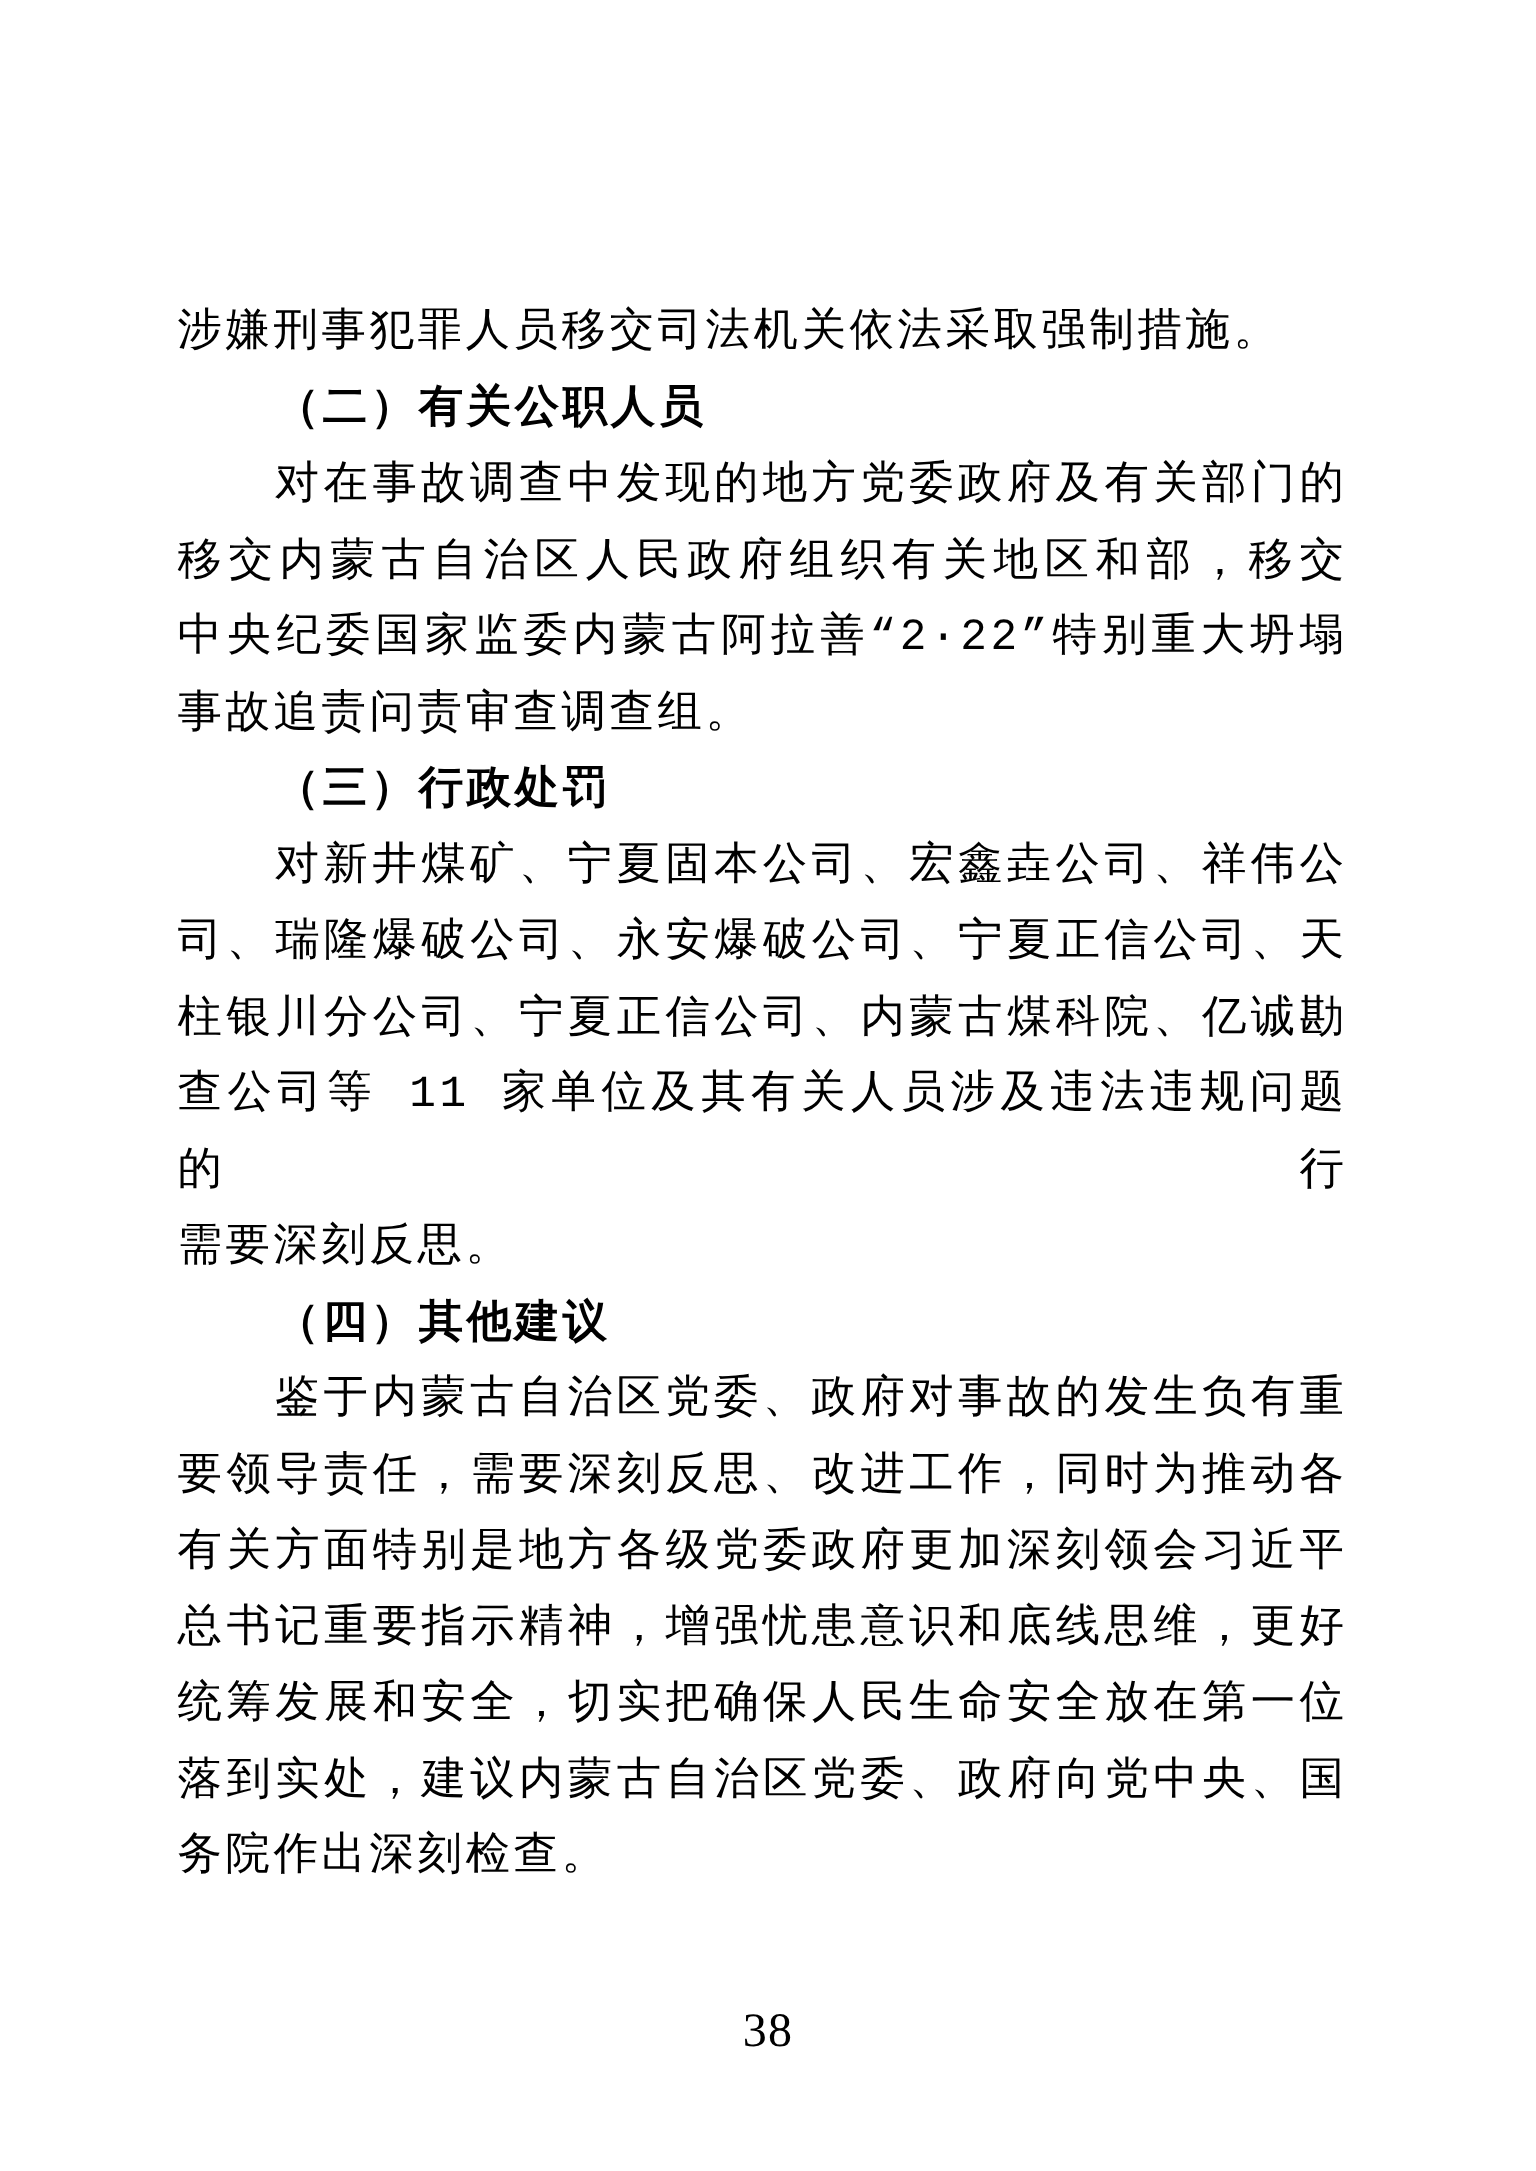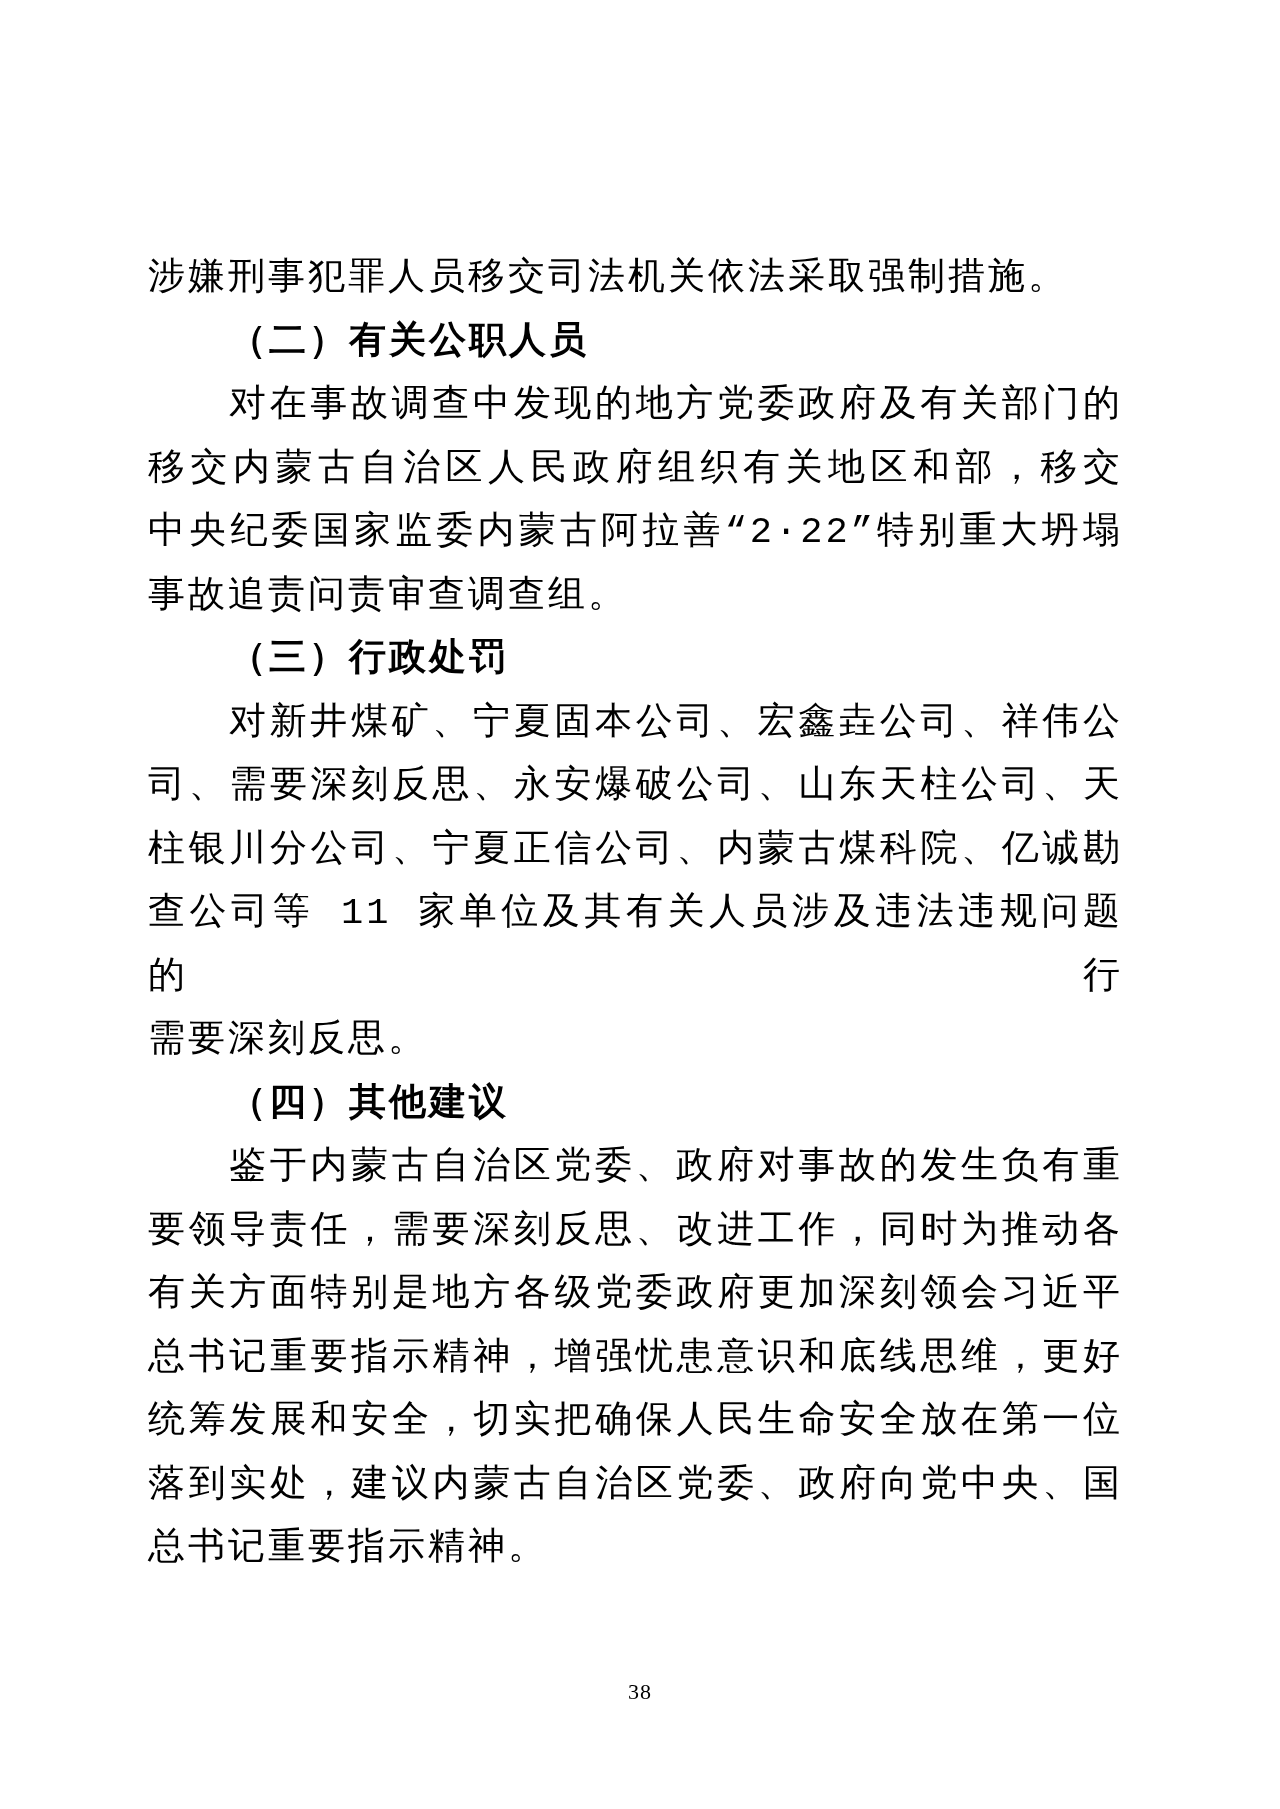--- a/index.html
+++ b/index.html
@@ -39,44 +39,44 @@
   }
   .line.indent {
     padding-left: 81px; 
   }
   .page-number {
     position: absolute;
     top: 1672px;
     left: 0;
     width: 100%;
     text-align: center;
-    font-size: 22px;
+    font-size: 40px;
     line-height: 40px;
     letter-spacing: 1px;
   }
 </style>
 </head>
 <body>
 
 <div class="doc">
     <div class="line">涉嫌刑事犯罪人员移交司法机关依法采取强制措施。</div>
     <div class="line heading indent">（二）有关公职人员</div>
     <div class="line indent fill">对在事故调查中发现的地方党委政府及有关部门的</div>
     <div class="line fill">移交内蒙古自治区人民政府组织有关地区和部，移交</div>
     <div class="line fill">中央纪委国家监委内蒙古阿拉善“2·22”特别重大坍塌</div>
     <div class="line">事故追责问责审查调查组。</div>
     <div class="line heading indent">（三）行政处罚</div>
     <div class="line indent fill">对新井煤矿、宁夏固本公司、宏鑫垚公司、祥伟公</div>
-    <div class="line fill">司、需要深刻反思、永安爆破公司、山东天柱公司、天</div>
+    <div class="line fill">司、瑞隆爆破公司、永安爆破公司、宁夏正信公司、天</div>
     <div class="line fill">柱银川分公司、宁夏正信公司、内蒙古煤科院、亿诚勘</div>
     <div class="line fill">查公司等 11 家单位及其有关人员涉及违法违规问题的行</div>
     <div class="line">需要深刻反思。</div>
     <div class="line heading indent">（四）其他建议</div>
     <div class="line indent fill">鉴于内蒙古自治区党委、政府对事故的发生负有重</div>
     <div class="line fill">要领导责任，需要深刻反思、改进工作，同时为推动各</div>
     <div class="line fill">有关方面特别是地方各级党委政府更加深刻领会习近平</div>
     <div class="line fill">总书记重要指示精神，增强忧患意识和底线思维，更好</div>
     <div class="line fill">统筹发展和安全，切实把确保人民生命安全放在第一位</div>
     <div class="line fill">落到实处，建议内蒙古自治区党委、政府向党中央、国</div>
-    <div class="line">总书记重要指示精神。</div>
+    <div class="line">务院作出深刻检查。</div>
   </div>
 
 <div class="page-number">38</div>
 
 </body></html>

